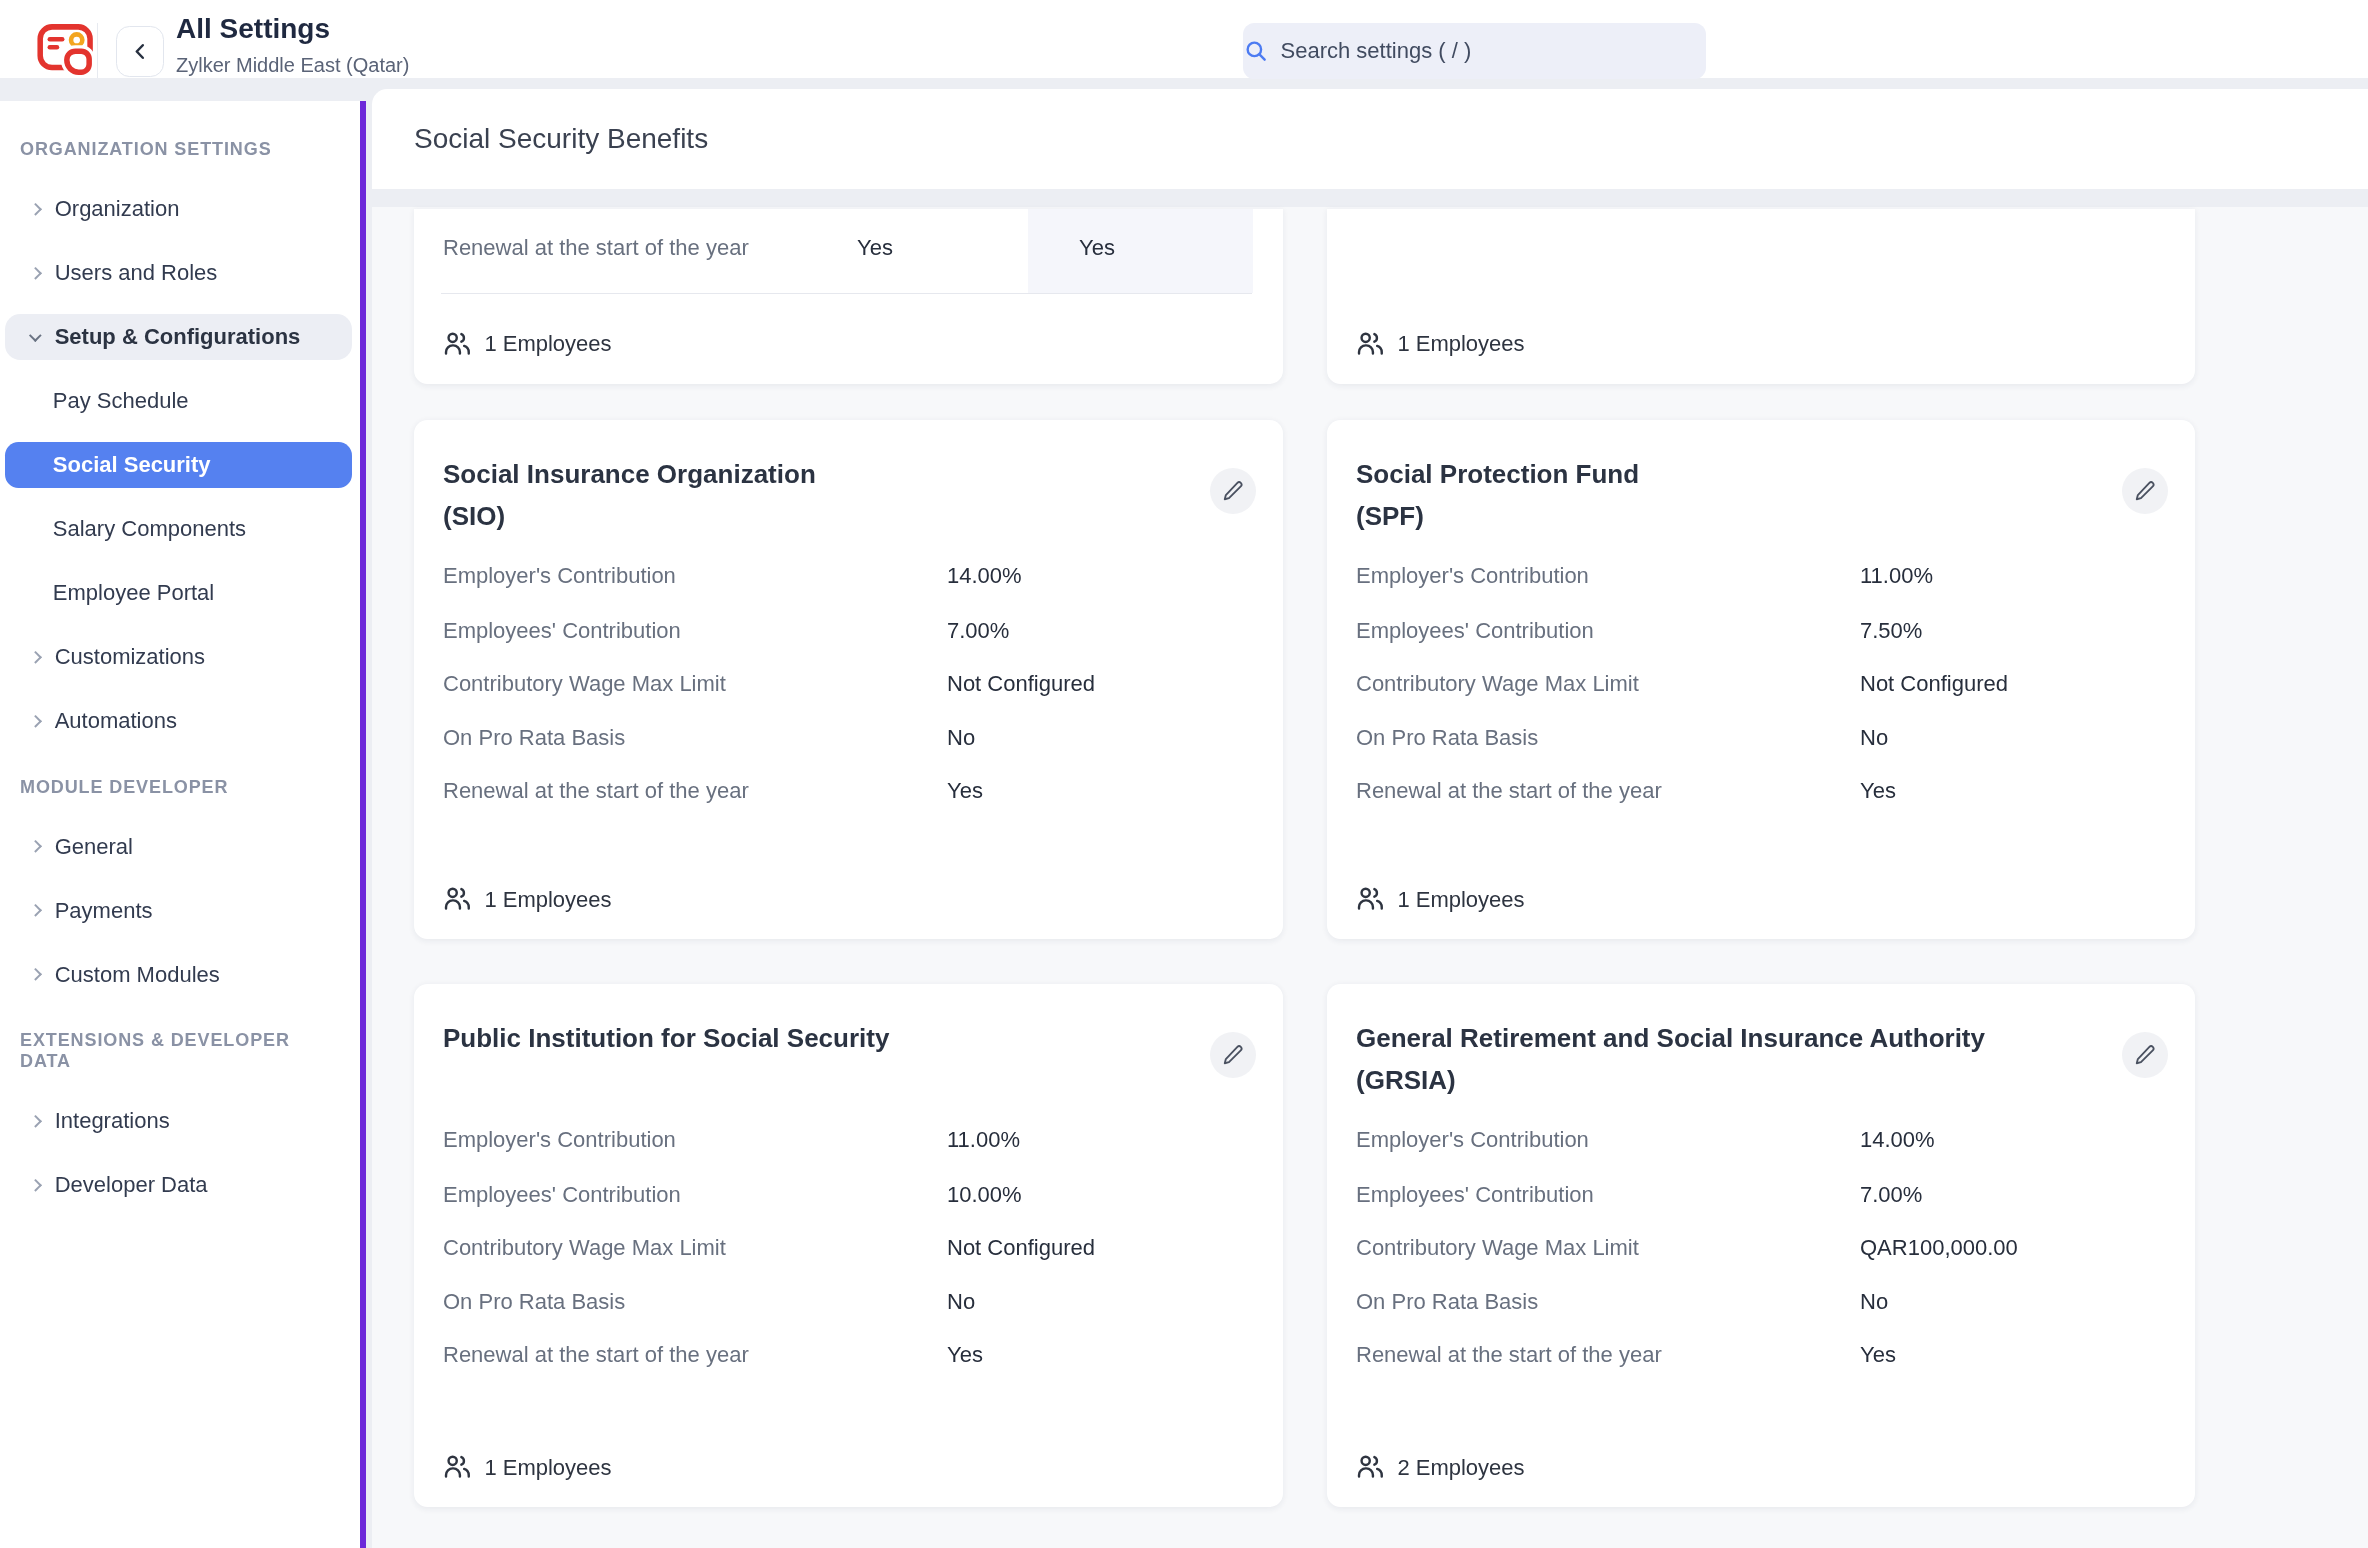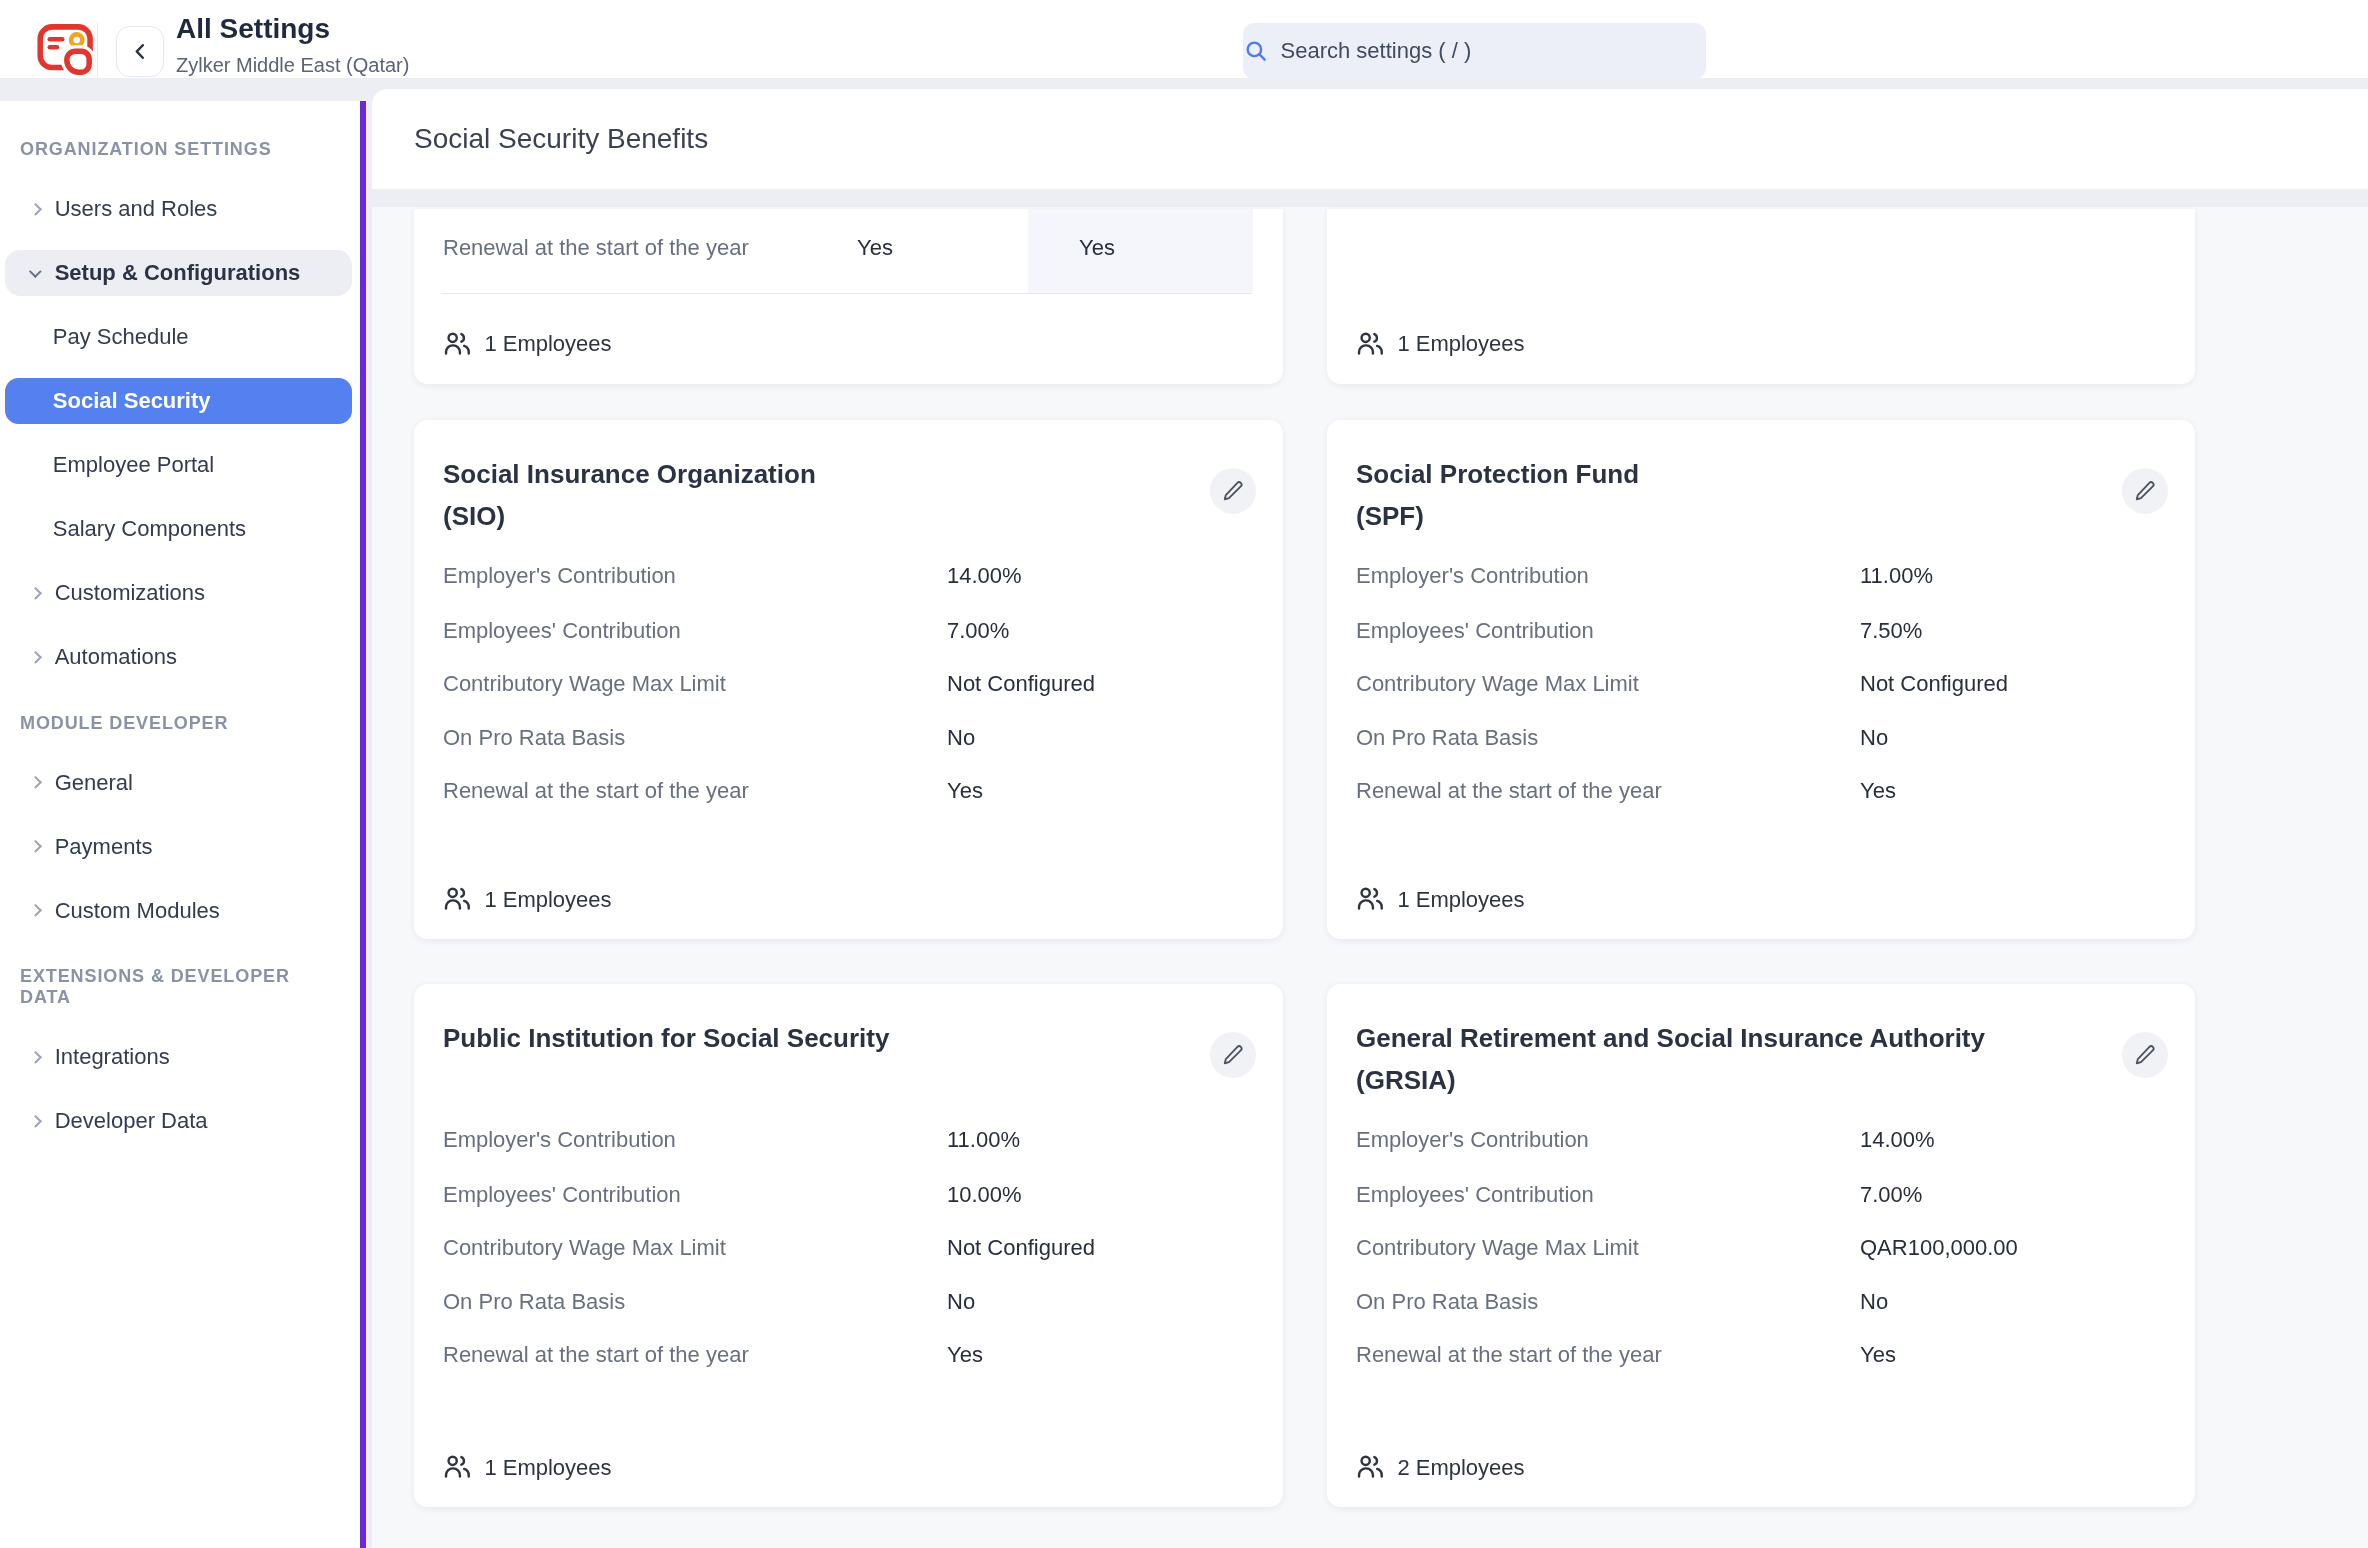--- a/index.html
+++ b/index.html
@@ -120,37 +120,41 @@
     </svg>
     <span>Search settings ( / )</span>
   </div>
 </div>
 
 <div class="sidebar">
   <div class="sb-header first">ORGANIZATION SETTINGS</div>
 
   <div class="nav">
     <span class="chev"></span>
+    <span>Organization</span>
+  </div>
+  <div class="nav">
+    <span class="chev"></span>
     <span>Users and Roles</span>
   </div>
   <div class="nav setup">
     <span class="chev down"></span>
     <span>Setup &amp; Configurations</span>
   </div>
   <div class="nav sub">
     <span>Pay Schedule</span>
   </div>
   <div class="nav sub selected">
     <span>Social Security</span>
   </div>
   <div class="nav sub">
+    <span>Salary Components</span>
+  </div>
+  <div class="nav sub">
     <span>Employee Portal</span>
-  </div>
-  <div class="nav sub">
-    <span>Salary Components</span>
   </div>
   <div class="nav">
     <span class="chev"></span>
     <span>Customizations</span>
   </div>
   <div class="nav">
     <span class="chev"></span>
     <span>Automations</span>
   </div>
 

